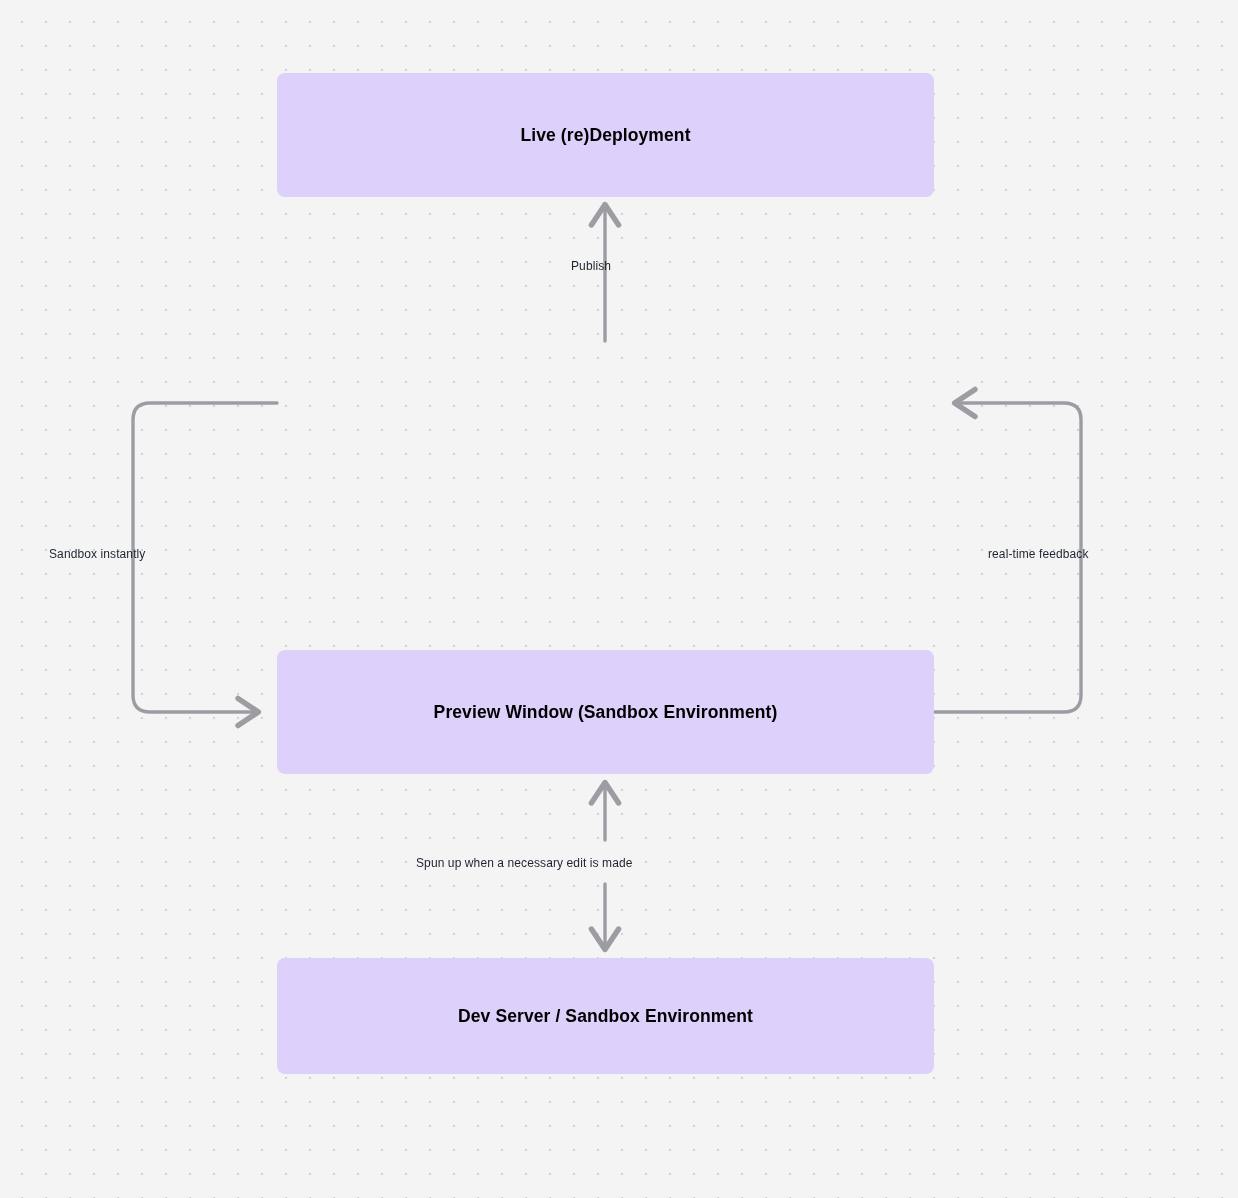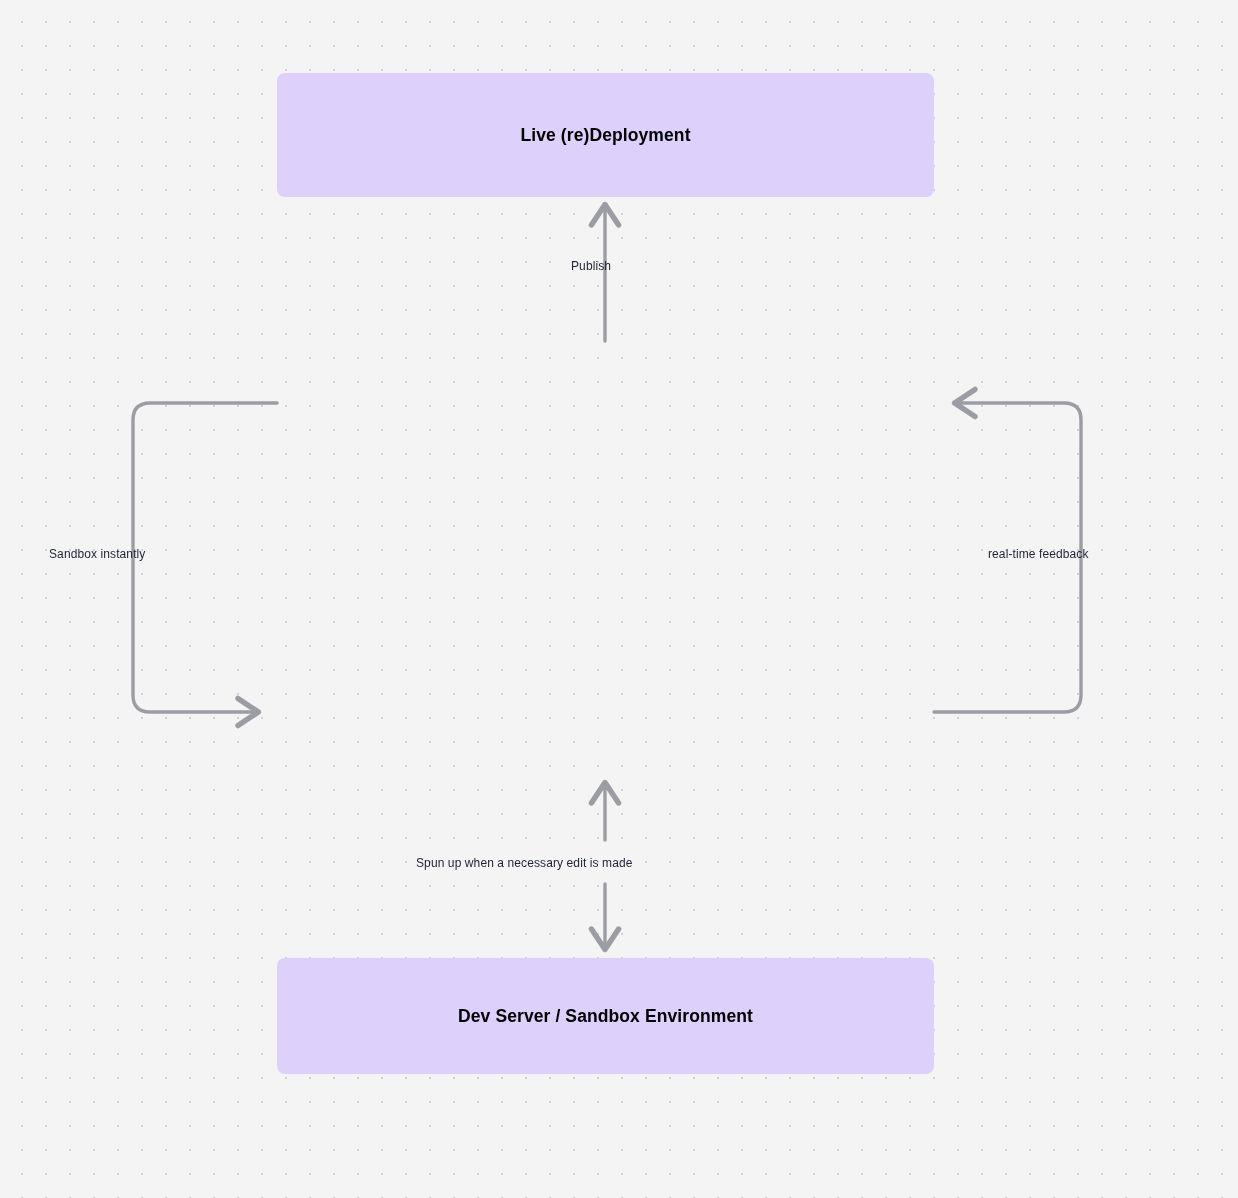--- a/index.html
+++ b/index.html
@@ -90,20 +90,23 @@
       <path d="M605,840 L605,786" fill="none" stroke="#9c9ca3" stroke-width="3.4" stroke-linecap="round" marker-end="url(#arrowhead)"></path>
       <path d="M605,884 L605,946" fill="none" stroke="#9c9ca3" stroke-width="3.4" stroke-linecap="round" marker-end="url(#arrowhead)"></path>
     </g>
   </svg>
 
   <div class="node" id="node-live">
     <span>Live (re)Deployment</span>
   </div>
 
 
+  <div class="node" id="node-preview">
+    <span>Preview Window (Sandbox Environment)</span>
+  </div>
 
   <div class="node" id="node-dev">
     <span>Dev Server / Sandbox Environment</span>
   </div>
 
   <div class="edge-label" id="label-publish">Publish</div>
   <div class="edge-label" id="label-updates">Sandbox instantly</div>
   <div class="edge-label" id="label-realtime">real-time feedback</div>
   <div class="edge-label" id="label-spun">Spun up when a necessary edit is made</div>
 

